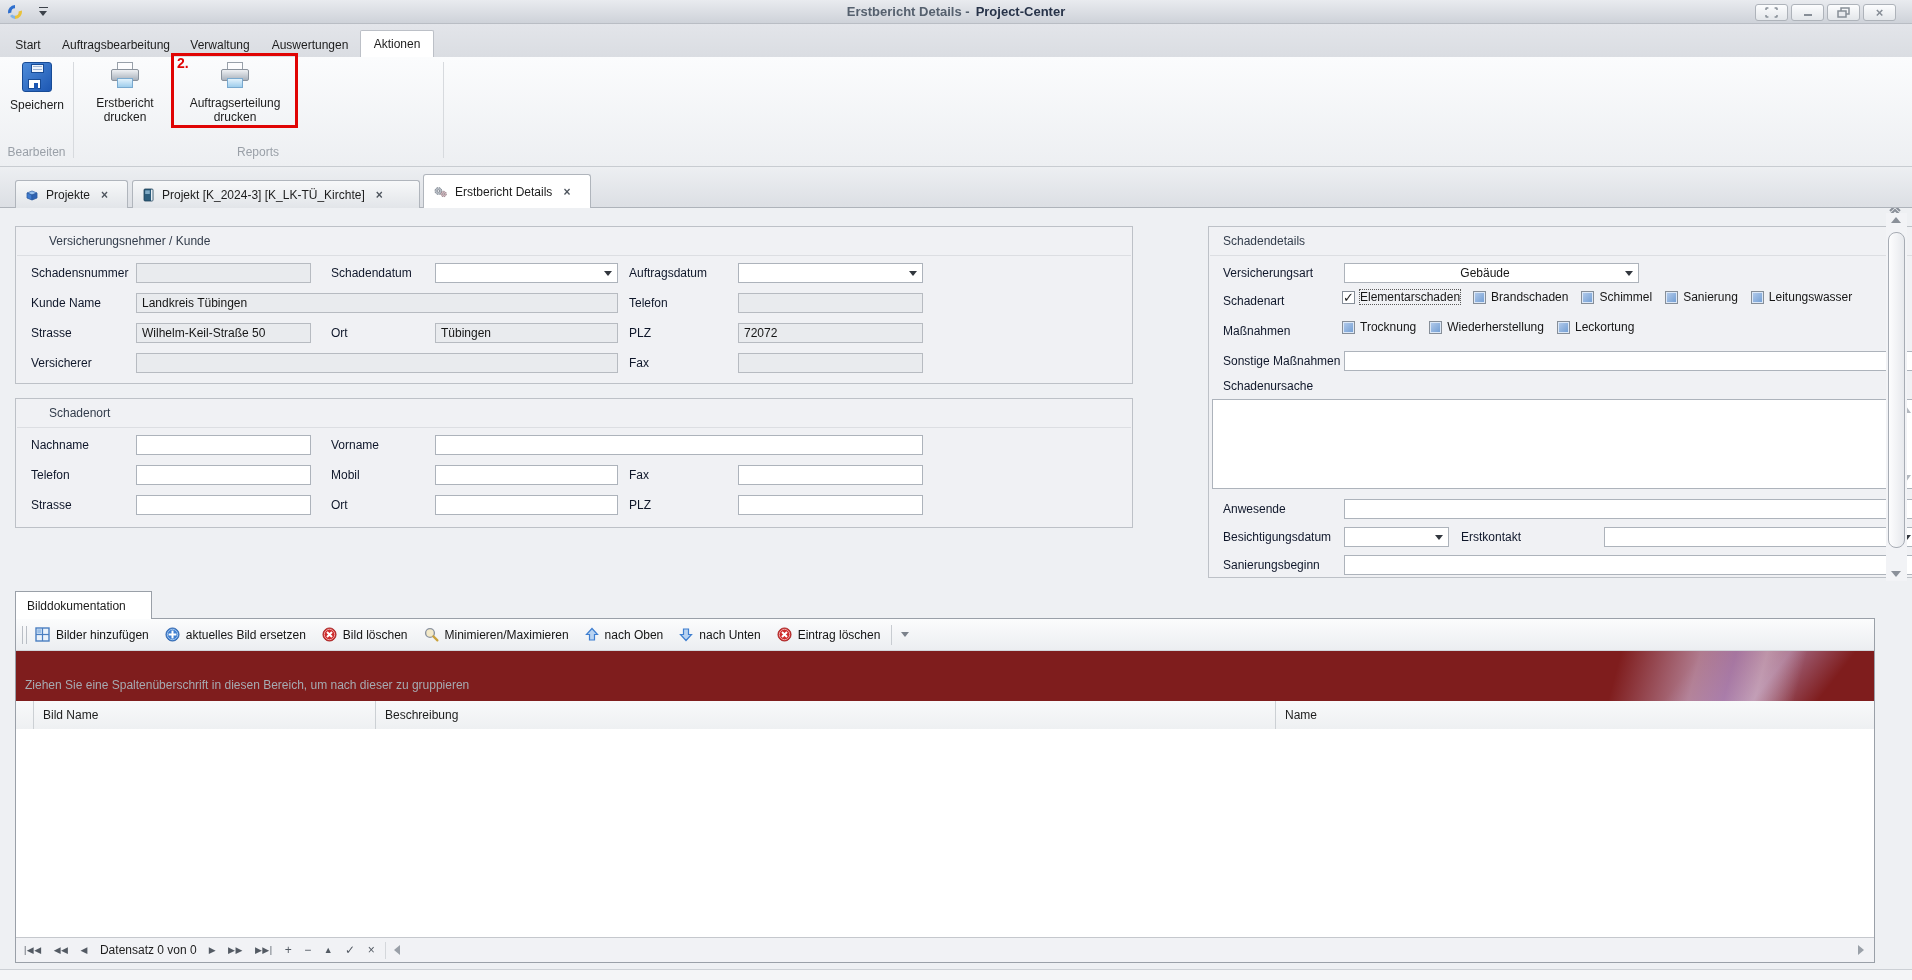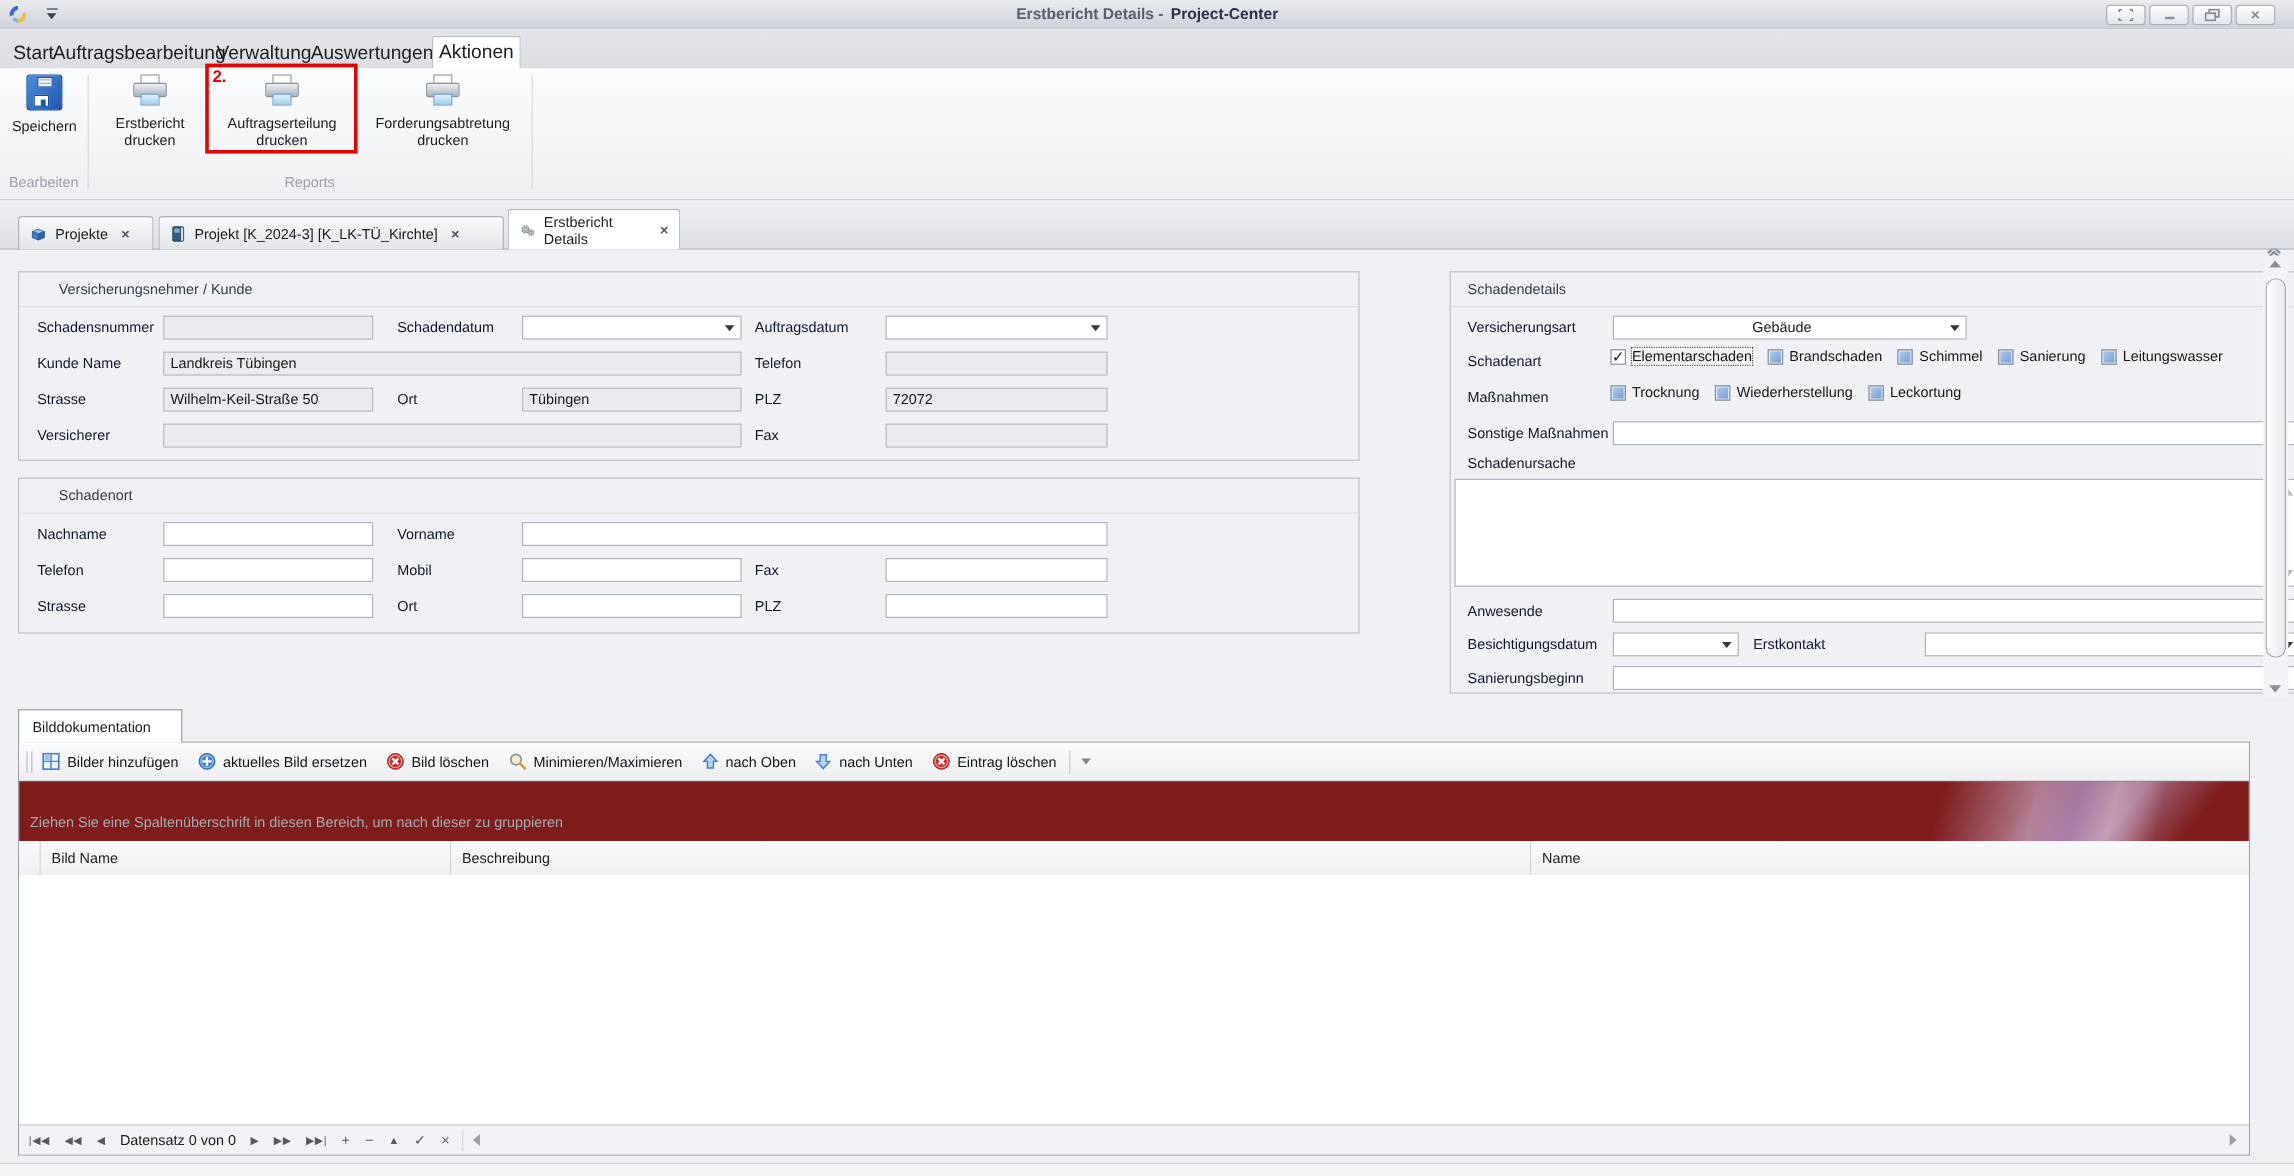--- a/index.html
+++ b/index.html
@@ -22,21 +22,21 @@
   .qat-drop .tri { position:absolute; left:1px; top:4px; width:0; height:0;
     border-left:4px solid transparent; border-right:4px solid transparent; border-top:5px solid #3c424a; }
   .winbtn { top:4px; width:33px; height:17px; border:1px solid #aeb3ba; border-radius:3px;
     background:linear-gradient(#fcfdfe,#e3e6ea); display:flex; align-items:center; justify-content:center; }
   .winbtn svg { display:block; }
   .winbtn .x { font-size:13px; font-weight:bold; color:#868d96; line-height:1; }
 
   
   .ribbon-tabs { left:0; top:24px; width:1912px; height:33px; background:linear-gradient(#e3e5ea,#dadde2); }
   .rtab { position:absolute; top:8px; height:25px; display:flex; align-items:center; justify-content:center;
-    font-size:16px; color:#1d1d1d; }
+    font-size:12px; color:#1d1d1d; }
   .rtab.active { background:#fff; border:1px solid #bcc0c7; border-bottom:none; border-radius:2px 2px 0 0; top:6px; height:27px;text-align:right; }
   .ribbon-body { left:0; top:57px; width:1912px; height:110px;
     background:linear-gradient(#fbfcfd,#edeff2); border-bottom:1px solid #c8ccd1; }
   .rgroup-sep { position:absolute; top:5px; height:96px; border-left:1px solid #d7dade; }
   .rgroup-label { position:absolute; top:88px; font-size:12px; color:#9aa0a8; text-align:center; }
   .rbtn { position:absolute; top:5px; display:flex; flex-direction:column; align-items:center;
     text-align:center; color:#1c1c1c; font-size:12px; line-height:14px; }
   .rbtn .ric { margin-bottom:6px; }
   
   .floppy { position:relative; width:30px; height:30px; border-radius:3px;
@@ -212,28 +212,20 @@
       <span>Erstbericht drucken</span>
     </div>
     <div class="rbtn" style="left:177px; width:116px;">
       <div class="ric printer">
           <div class="ptop"></div>
           <div class="pbody"></div>
           <div class="ptray"></div>
         </div>
       <span>Auftragserteilung drucken</span>
     </div>
-    <div class="rbtn" style="left:300px; width:138px;">
-      <div class="ric printer">
-          <div class="ptop"></div>
-          <div class="pbody"></div>
-          <div class="ptray"></div>
-        </div>
-      <span>Forderungsabtretung drucken</span>
-    </div>
     <div class="rgroup-sep" style="left:443px;"></div>
 
     <div class="rgroup-label" style="left:0; width:73px;">Bearbeiten</div>
     <div class="rgroup-label" style="left:73px; width:370px;">Reports</div>
 
     <svg class="abs ribbon-collapse" viewBox="0 0 18 14" style="left:1886px; top:146px;">
       <path d="M4 8 L9 3 L14 8" stroke="#8a9099" stroke-width="2" fill="none"></path>
       <path d="M4 12 L9 7 L14 12" stroke="#8a9099" stroke-width="2" fill="none"></path>
     </svg>
   </div>
@@ -253,21 +245,21 @@
     </div>
     <div class="dtab" style="left:132px; width:288px;">
       <svg width="13" height="14" viewBox="0 0 13 14">
         <rect x="2" y="1" width="9" height="12" rx="1" fill="#2d5d7c" stroke="#1d3f56" stroke-width="0.8"></rect>
         <rect x="9" y="1.6" width="1.6" height="11" fill="#e9eef3"></rect>
         <rect x="3.2" y="2.4" width="4.6" height="3.6" fill="#7fa9c4"></rect>
       </svg>
       <span>Projekt [K_2024-3] [K_LK-TÜ_Kirchte]</span>
       <span class="close">×</span>
     </div>
-    <div class="dtab active" style="left:423px; width:144px;">
+    <div class="dtab active" style="left:423px; width:168px;">
       <svg width="15" height="14" viewBox="0 0 15 14">
         <circle cx="5.4" cy="6" r="3.4" fill="#b9bfc7" stroke="#7d848d" stroke-width="1" stroke-dasharray="1.6 1.1"></circle>
         <circle cx="5.4" cy="6" r="1.3" fill="#eef0f3" stroke="#7d848d" stroke-width="0.8"></circle>
         <circle cx="10.6" cy="9" r="2.7" fill="#d3b9c0" stroke="#8d7d84" stroke-width="1" stroke-dasharray="1.4 1"></circle>
         <circle cx="10.6" cy="9" r="1" fill="#f4eef0" stroke="#8d7d84" stroke-width="0.8"></circle>
       </svg>
       <span>Erstbericht Details</span>
       <span class="close">×</span>
     </div>
   </div>

